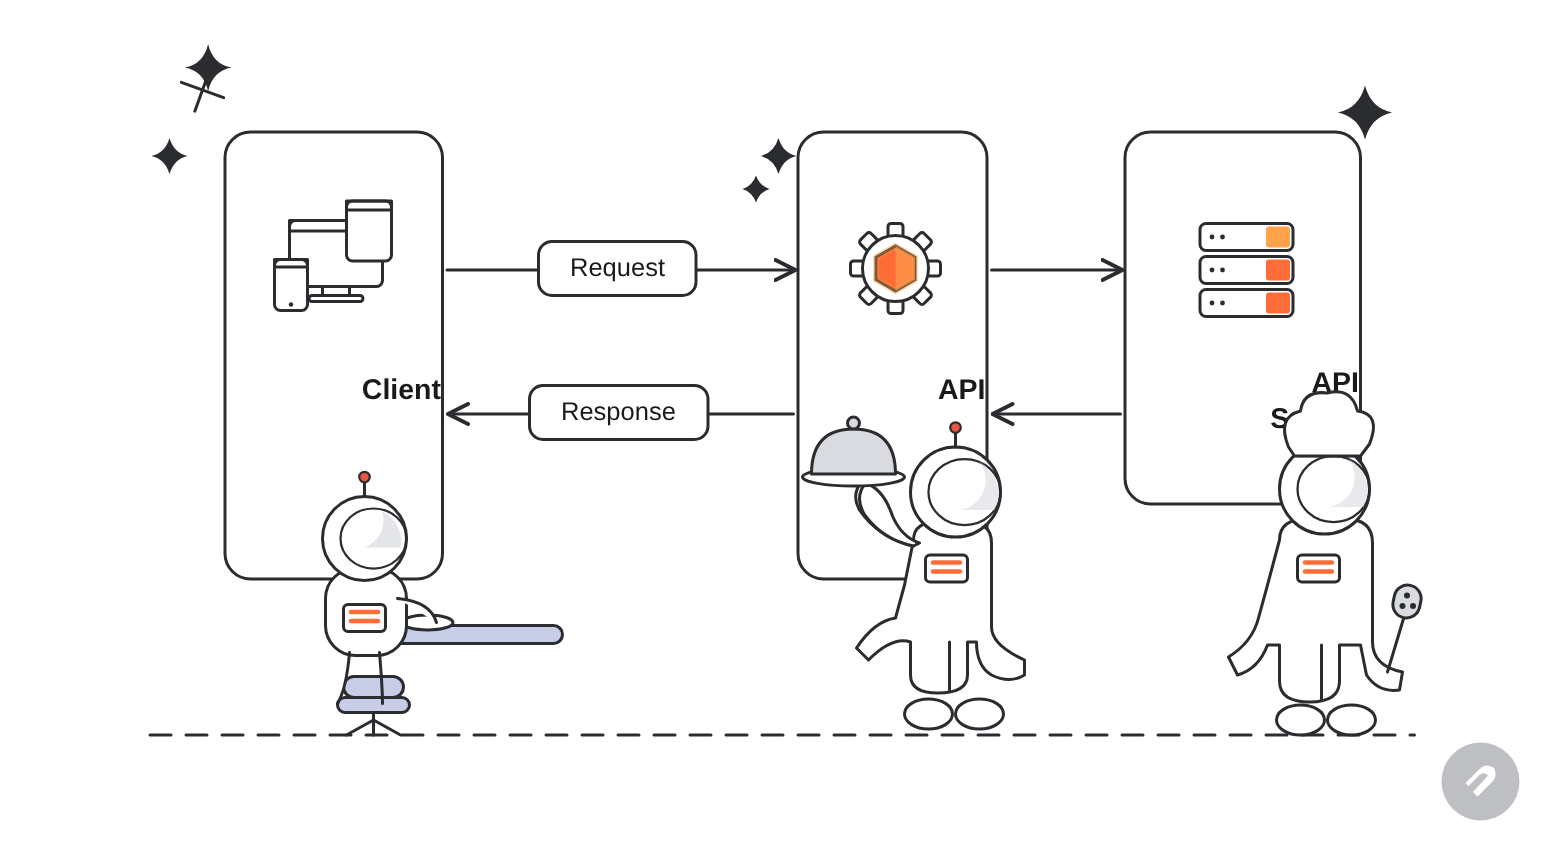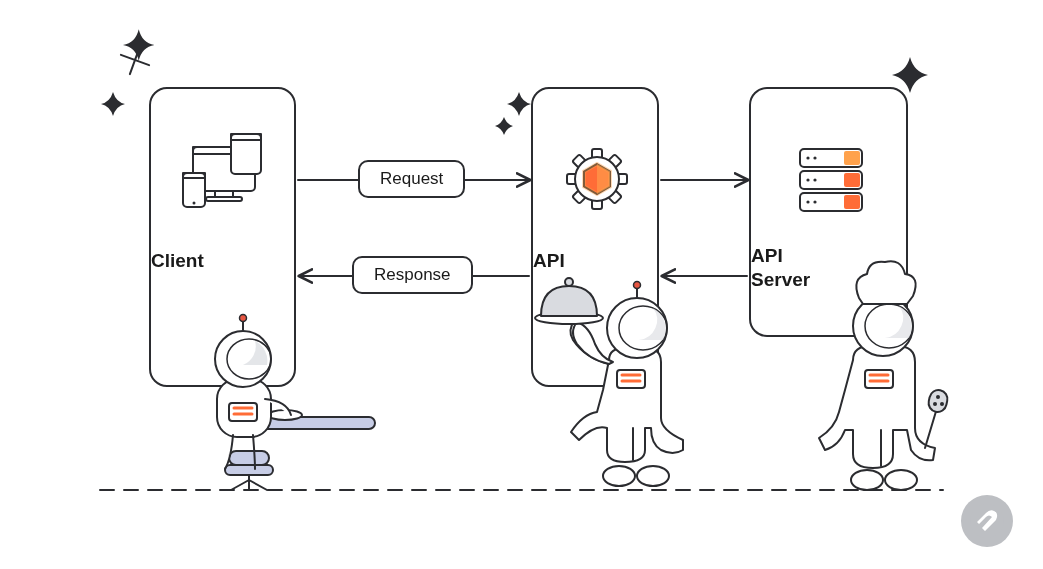--- a/index.html
+++ b/index.html
@@ -20,21 +20,21 @@
     border: 2px solid #2b2c30;
     border-radius: 18px;
   }
   .card.client { left: 149px; top: 87px;  width: 147px; height: 300px; }
   .card.api    { left: 531px; top: 87px;  width: 128px; height: 300px; }
   .card.api-server { left: 749px; top: 87px; width: 159px; height: 250px; }
 
   .card-label {
     position: absolute;
     width: 100%;
-    text-align: left;
+    text-align: right;
     font-size: 19px;
     font-weight: 600;
     color: #1a1a1a;
     line-height: 1.25;
   }
   .card.client .card-label     { top: 160px; }
   .card.api .card-label        { top: 160px; }
   .card.api-server .card-label { top: 155px; }
 
   

